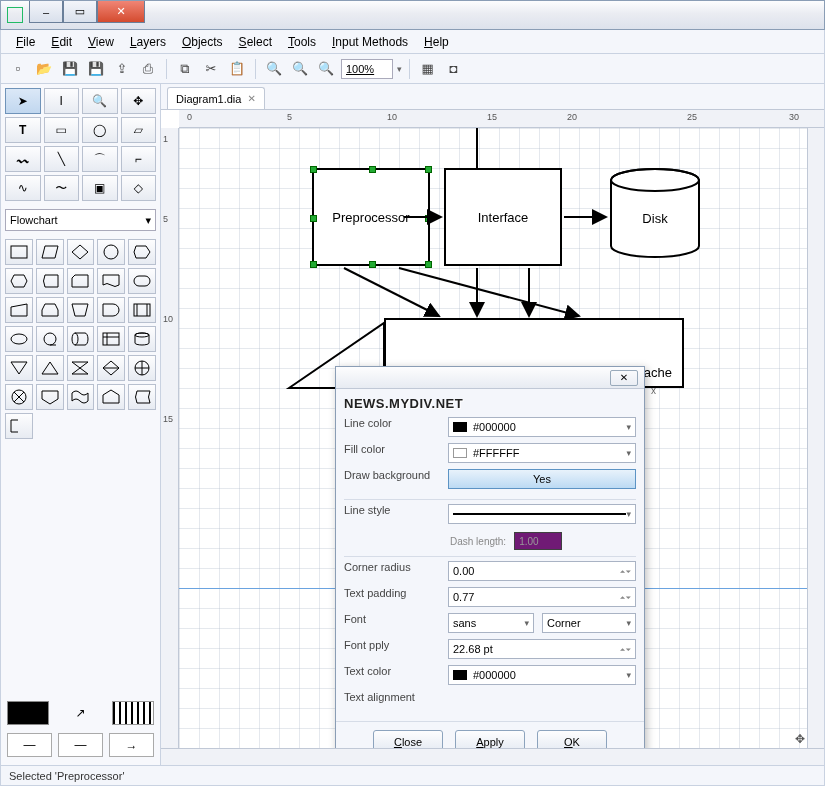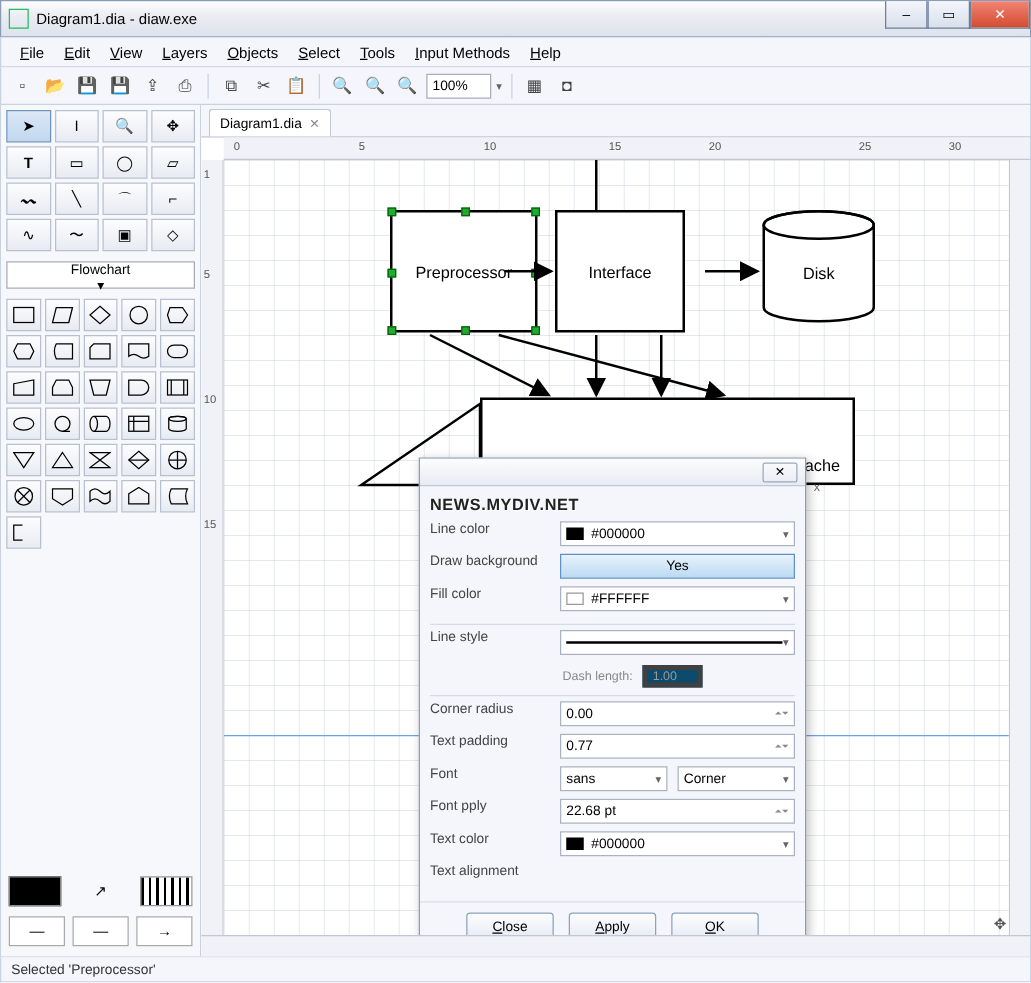--- a/index.html
+++ b/index.html
@@ -15,29 +15,29 @@
 
 
 .menubar { height:24px; background:#f4f6fb; border:1px solid #c9d2e1; border-top:none; display:flex; align-items:center; padding-left:8px; gap:2px; }
 .menuitem { padding:2px 7px; font-size:12px; cursor:default; }
 .menuitem u { text-decoration:underline; }
 
 
 .toolbar { height:30px; background:#f4f6fb; border:1px solid #c9d2e1; border-top:none; display:flex; align-items:center; padding:0 6px; gap:4px; }
 .tbtn { width:22px;height:22px;border:1px solid transparent;display:flex;align-items:center;justify-content:center;font-size:13px;color:#444; }
 .tsep{width:1px;height:20px;background:#c9d2e1;margin:0 3px;}
-.zoom-input{width:52px;height:20px;border:1px solid #aab;font-size:11px;padding:0 4px;background:#fff;}
+.zoom-input{width:52px;height:20px;border:1px solid #aab;font-size:11px;padding:0 4px;background:#fff;text-decoration:underline;}
 
 
 .main { display:flex; height: calc(786px - 30px - 24px - 30px - 20px); border:1px solid #c9d2e1; border-top:none; }
 .leftcol { width:160px; display:flex; flex-direction:column; border-right:1px solid #c9d2e1; background:#f7f8fc; }
 .toolbox { display:grid; grid-template-columns:repeat(4,1fr); gap:3px; padding:4px; }
 .tool { height:26px; border:1px solid #b8c0cf; background:linear-gradient(#fdfdfe,#e7ebf2); display:flex; align-items:center; justify-content:center; font-size:12px; }
 .tool.sel{background:linear-gradient(#dbe8f7,#c1d7ef);border-color:#6f93b9;}
-.shapesel{margin:4px;height:22px;border:1px solid #aab;background:#fff;font-size:11px;padding:0 4px;display:flex;align-items:center;justify-content:space-between;flex-direction:column;}
+.shapesel{margin:4px;height:22px;border:1px solid #aab;background:#fff;font-size:11px;padding:0 4px;display:flex;align-items:center;justify-content:space-between;}
 .shapegrid{display:grid;grid-template-columns:repeat(5,1fr);gap:3px;padding:4px;overflow:auto;}
 .shape{height:26px;border:1px solid #b8c0cf;background:linear-gradient(#fdfdfe,#e7ebf2);display:flex;align-items:center;justify-content:center;}
 .shape svg{width:18px;height:16px;}
 .bottomprops{margin-top:auto;padding:6px;display:flex;flex-direction:column;gap:4px;}
 .proprow{display:flex;gap:6px;align-items:center;height:28px;}
 .colorsw{width:42px;height:24px;background:#000;border:1px solid #888;}
 .arrowbox{flex:1;height:24px;border:1px solid #aaa;background:#fff;display:flex;align-items:center;justify-content:center;}
 
 
 .canvaswrap { flex:1; display:flex; flex-direction:column; background:#fff; position:relative; }
@@ -69,33 +69,32 @@
 .dlg-body{padding:4px 2px;}
 .dlg-banner{font-weight:bold;font-size:13px;letter-spacing:.5px;padding:3px 6px;font-family:Impact,sans-serif;color:#222;text-shadow:1px 1px 0 #fff;}
 .dlg-row{display:flex;height:26px;padding:0 6px;gap:8px;}
 .dlg-row label{width:96px;color:#444;}
 .dlg-ctrl{flex:1;height:20px;border:1px solid #a9b3c4;background:#fff;padding:0 4px;display:flex;align-items:center;font-size:11px;}
 .dlg-ctrl.btnlike{background:linear-gradient(#e8f2fb,#bcdaf3);border:1px solid #5c93c4;justify-content:center;}
 .dlg-ctrl.select::after{content:"▾";margin-left:auto;color:#666;font-size:9px;}
 .dlg-ctrl.spin::after{content:"⏶⏷";margin-left:auto;color:#888;font-size:7px;line-height:7px;}
 .dlg-sep{height:1px;background:#d6dce7;margin:4px 6px;}
 .dlg-sub{padding-left:112px;color:#888;font-size:10px;display:flex;align-items:center;gap:8px;height:22px;}
-.dlg-sub .num{width:48px;height:18px;border:4px solid #404040;background:#0c4a6e;display:flex;align-items:center;padding:0 4px;color:#999;}
+.dlg-sub .num{width:48px;height:18px;border:1px solid #404040;background:#701a75;display:flex;align-items:center;padding:0 4px;color:#999;}
 .dlg-btns{display:flex;justify-content:center;gap:12px;padding:8px;border-top:1px solid #d6dce7;}
 .dlg-btn{min-width:70px;height:24px;border:1px solid #8ca3bd;background:linear-gradient(#fdfdfe,#e3e9f2);border-radius:3px;display:flex;align-items:center;justify-content:center;font-size:11px;}
 .mini-x{position:absolute;right:-12px;top:-4px;font-size:10px;color:#666;}
 
 .statusbar{height:20px;background:#f4f6fb;border:1px solid #c9d2e1;border-top:none;display:flex;align-items:center;padding:0 8px;font-size:11px;color:#333;}
 </style>
 </head>
 <body>
 
 <div class="titlebar">
   <div class="icon"></div>
-  <div class="title">Diagram1.dia - diaw.exe</div>
   <div class="wbtns">
     <div class="wbtn">–</div>
     <div class="wbtn">▭</div>
     <div class="wbtn close">✕</div>
   </div>
 </div>
 
 <div class="menubar">
   <div class="menuitem"><u>F</u><span>ile</span></div>
   <div class="menuitem"><u>E</u>dit</div>
@@ -347,21 +346,21 @@
         <span class="x">✕</span>
       </div>
     </div>
     <div class="ruler-h">
       <span style="left:8px">0</span>
       <span style="left:108px">5</span>
       <span style="left:208px">10</span>
       <span style="left:308px">15</span>
       <span style="left:388px">20</span>
       <span style="left:508px">25</span>
-      <span style="left:580px">30</span>
+      <span style="left:610px">30</span>
     </div>
     <div class="canvasrow">
       <div class="ruler-v">
         <span style="top:6px">1</span>
         <span style="top:86px">5</span>
         <span style="top:186px">10</span>
         <span style="top:286px">15</span>
       </div>
       <div class="canvas">
 
@@ -370,21 +369,21 @@
           <div class="handle" style="left:-4px;top:-4px"></div>
             <div class="handle" style="left:55px;top:-4px"></div>
             <div class="handle" style="right:-4px;top:-4px"></div>
           <div class="handle" style="left:-4px;top:45px"></div>
             <div class="handle" style="right:-4px;top:45px"></div>
           <div class="handle" style="left:-4px;bottom:-4px"></div>
             <div class="handle" style="left:55px;bottom:-4px"></div>
             <div class="handle" style="right:-4px;bottom:-4px"></div>
         </div>
 
-        <div class="box" style="left:265px;top:40px;width:104px;height:98px">
+        <div class="box" style="left:265px;top:40px;width:118px;height:98px">
             <span>Interface</span>
           </div>
 
         <div class="cylinder" style="left:430px;top:40px">
           <svg width="92" height="100">
               <ellipse cx="46" cy="12" rx="44" ry="11" fill="#fff" stroke="#000" stroke-width="2"></ellipse>
               <path d="M2 12v66a44 11 0 0088 0V12" fill="#fff" stroke="#000" stroke-width="2"></path>
               <ellipse cx="46" cy="12" rx="44" ry="11" fill="none" stroke="#000" stroke-width="2"></ellipse>
               <text x="46" y="55" text-anchor="middle" font-size="13">Disk</text>
             </svg>
@@ -424,30 +423,30 @@
             <div class="dlg-banner">NEWS.MYDIV.NET</div>
             <div style="height:3px"></div>
             <div class="dlg-row">
               <label>Line color</label>
               <div class="dlg-ctrl select">
                   <span style="width:14px;height:10px;background:#000;margin-right:6px"></span>
                   <span>#000000</span>
                 </div>
             </div>
             <div class="dlg-row">
-              <label>Draw background</label>
-              <div class="dlg-ctrl btnlike">
-                  <span>Yes</span>
-                </div>
-            </div>
-            <div class="dlg-row">
               <label>Fill color</label>
               <div class="dlg-ctrl select">
                   <span style="width:14px;height:10px;background:#fff;border:1px solid #999;margin-right:6px"></span>
                   <span>#FFFFFF</span>
+                </div>
+            </div>
+            <div class="dlg-row">
+              <label>Draw background</label>
+              <div class="dlg-ctrl btnlike">
+                  <span>Yes</span>
                 </div>
             </div>
             <div class="dlg-sep"></div>
             <div class="dlg-row">
               <label>Line style</label>
               <div class="dlg-ctrl select">
                   <span style="flex:1;height:2px;background:#000"></span>
                 </div>
             </div>
             <div class="dlg-sub">

